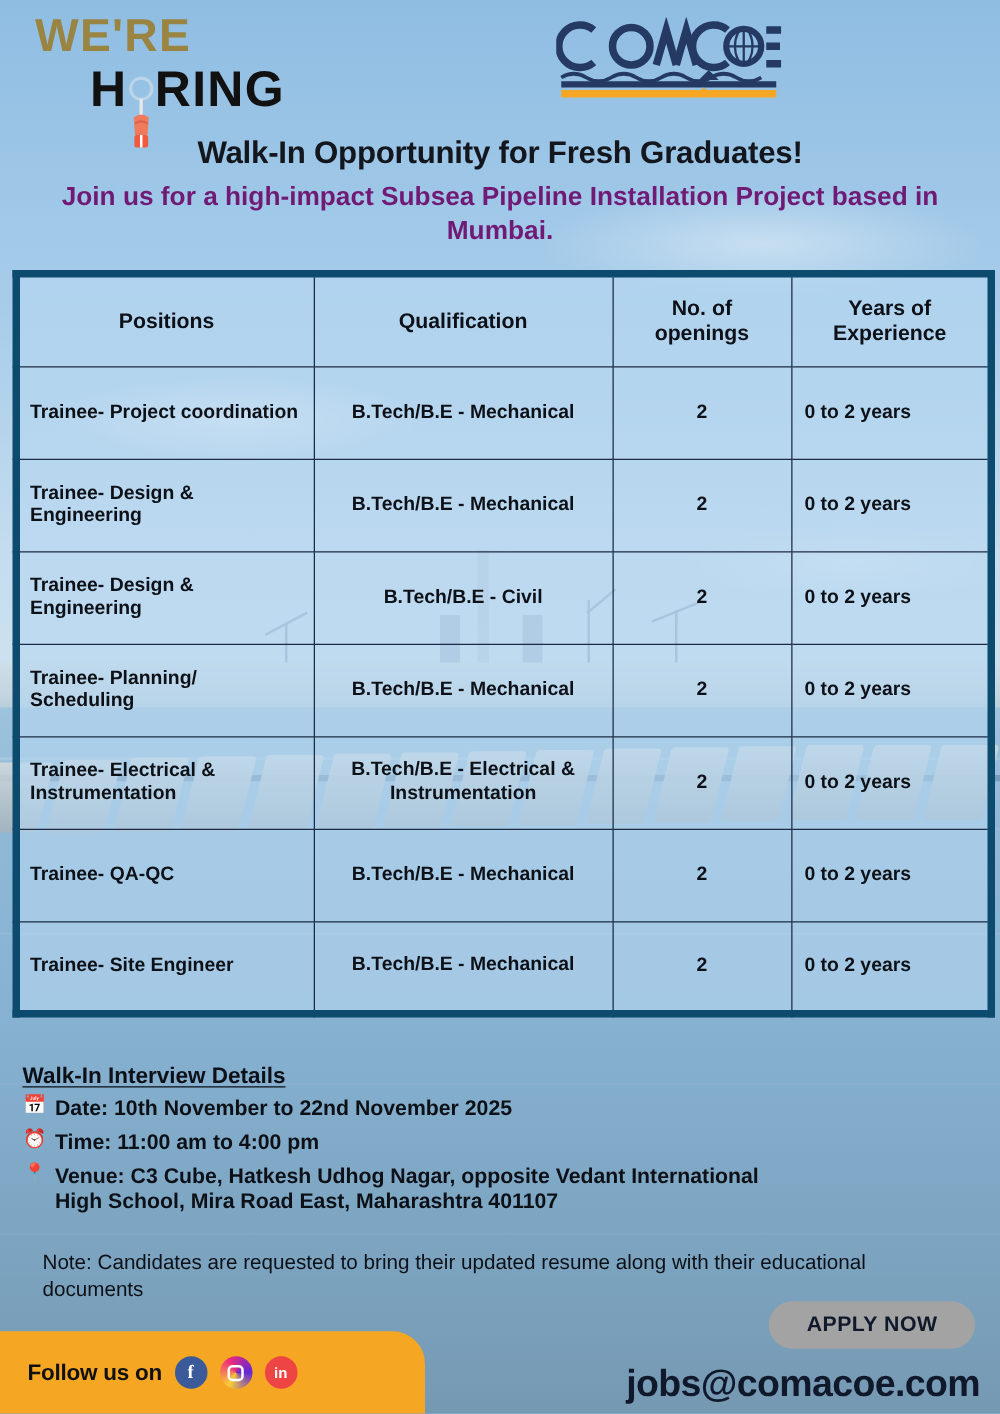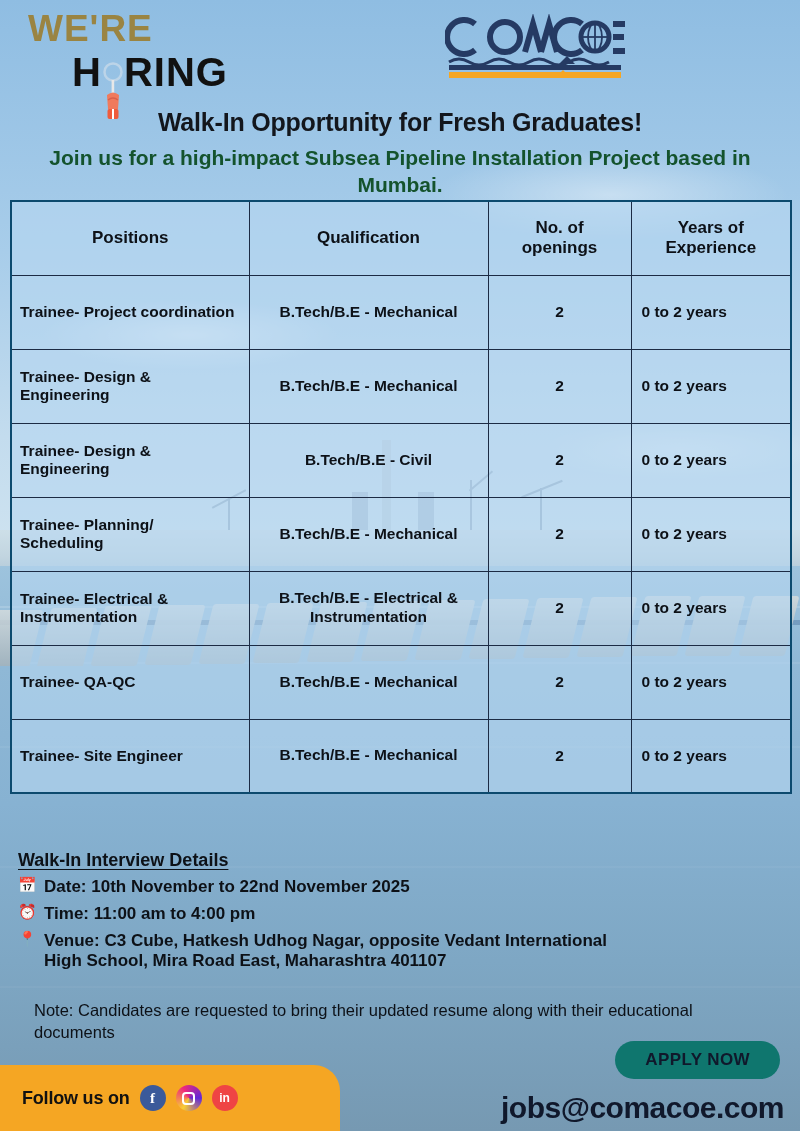--- a/index.html
+++ b/index.html
@@ -61,27 +61,27 @@
     font-size:40px; font-weight:bold; letter-spacing:1px; color:#111;
   }
   .diver { display:inline-block; position:relative; width:22px; vertical-align:baseline; }
   .diver svg { position:absolute; left:-2px; top:-24px; }
 
   .logo { position:absolute; right:14px; top:14px; width:180px; height:70px; }
 
   
   .titles { position:absolute; left:0; top:108px; width:800px; z-index:3; text-align:center; }
   .t1 { font-size:25px; font-weight:bold; color:#13161c; letter-spacing:-.2px; }
-  .t2 { font-size:21px; font-weight:bold; color:#14532d; margin-top:7px; line-height:1.3; padding:0 40px;}
+  .t2 { font-size:21px; font-weight:bold; color:#701a75; margin-top:7px; line-height:1.3; padding:0 40px;}
 
   
   .tbl {
-    position:absolute; left:10px; top:200px; width:780px; z-index:3;
+    position:absolute; left:10px; top:216px; width:780px; z-index:3;
     border-collapse:collapse; table-layout:fixed;
-    border:2px solid #0c4a6e;
+    border:6px solid #0c4a6e;
   }
   .tbl td, .tbl th {
     border:1.5px solid #1c2b44;
     background:rgba(183,214,240,.62);
     color:#0d1117;
     padding:6px 8px;
     font-size:15.5px; font-weight:bold;
     vertical-align:middle;
   }
   .tbl th { height:70px; text-align:center; font-size:17px; }
@@ -114,21 +114,21 @@
   .fw { font-size:18px; font-weight:bold; color:#111; letter-spacing:-.2px; }
   .sico { width:26px; height:26px; border-radius:50%; display:flex; align-items:center;
           justify-content:center; color:#fff; font-size:15px; font-weight:bold; }
   .fb { background:#3b5a9a; font-family:"Liberation Serif", serif; }
   .ig { background:conic-gradient(from 210deg,#f9ce34,#ee2a7b,#6228d7,#f9ce34); }
   .ig i { width:13px;height:13px;border:2px solid #fff;border-radius:4px;display:block; }
   .li { background:#ef4444; font-size:12px; }
 
   .apply {
     position:absolute; right:20px; bottom:52px; z-index:4;
-    background:#0f766e; color:#10182b;
+    background:#a3a3a3; color:#10182b;
     font-size:17px; font-weight:bold; letter-spacing:.4px;
     padding:9px 30px; border-radius:24px;
   }
   .email {
     position:absolute; right:16px; bottom:6px; z-index:4;
     font-size:30px; font-weight:bold; color:#10182b; letter-spacing:-.5px;
   }
 </style>
 </head>
 <body>

